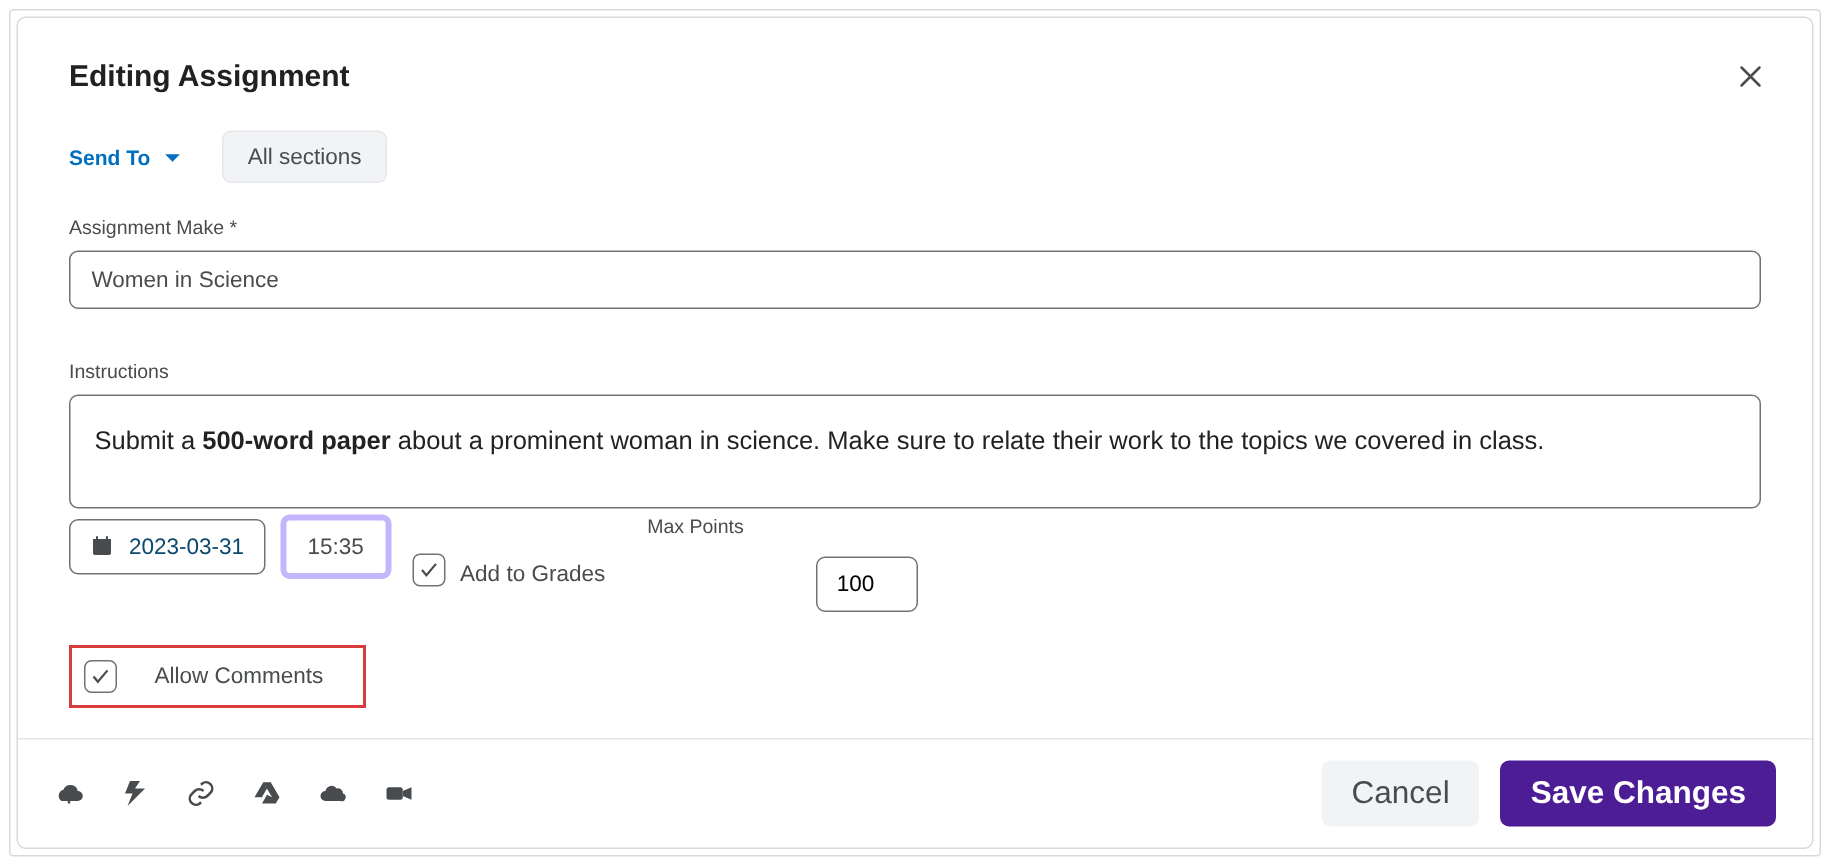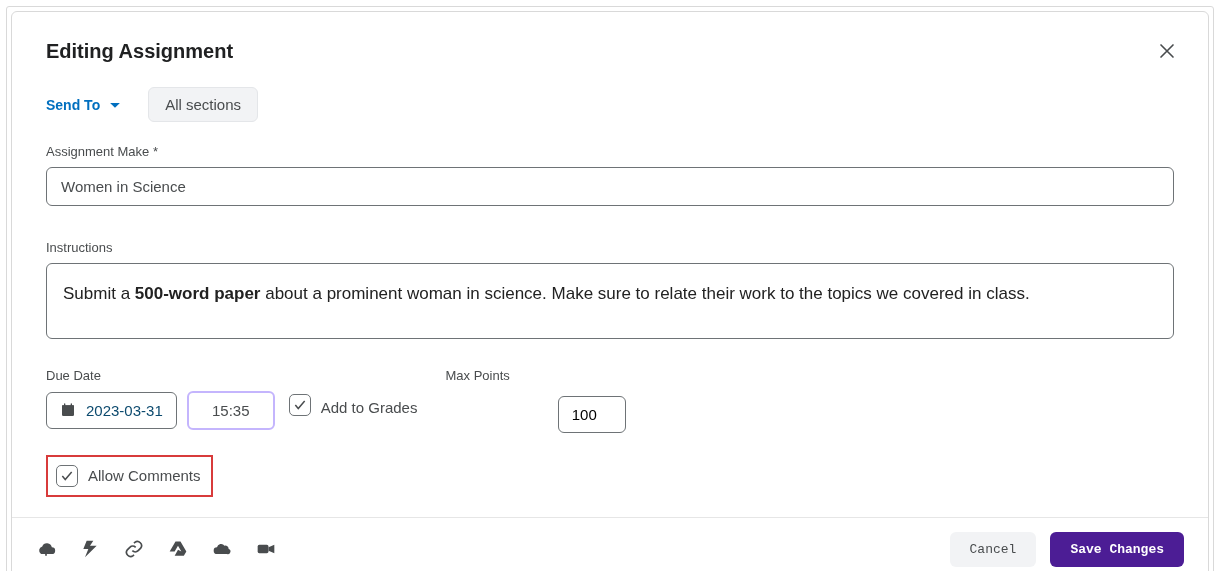--- a/index.html
+++ b/index.html
@@ -97,21 +97,21 @@
       margin-bottom: 34px;
       font-family: inherit;
     }
     .instructions-box {
       width: 100%;
       border: 1px solid #6e7376;
       border-radius: 6px;
       padding: 18px 16px 32px 16px;
       font-size: 17px;
       color: #222;
-      margin-bottom: 29px;
+      margin-bottom: 4px;
       line-height: 1.4;
     }
     .instructions-box b {
       font-weight: 700;
     }
     .row-fields {
       display: flex;
       align-items: flex-start;
       gap: 14px;
       margin-bottom: 22px;
@@ -135,27 +135,27 @@
       font-size: 15px;
       color: #0c4a6e;
       background: #fff;
     }
     .date-input svg {
       width: 16px;
       height: 16px;
       fill: #494c4e;
     }
     .time-input {
-      border: 2px solid #c4b5fd;
+      border: 4px solid #c4b5fd;
       border-radius: 6px;
       padding: 9px 13px;
       font-size: 15px;
       color: #494c4e;
       background: #fff;
-      width: 88px;
+      width: 74px;
       text-align: center;
     }
     .checkbox-wrap {
       display: flex;
       align-items: flex-end;
       gap: 10px;
       margin-top: 26px;
     }
     .checkbox {
       width: 22px;
@@ -191,23 +191,23 @@
       padding: 9px 13px;
       font-size: 15px;
       color: #000000;
       width: 68px;
       background: #fff;
       margin-top: 28px;
     }
     .allow-comments-wrap {
       display: inline-flex;
       align-items: center;
-      gap: 10px;
+      gap: 25px;
       border: 2px solid #d83b3b;
-      padding: 8px 10px 8px 8px;
+      padding: 8px 26px 8px 8px;
     }
     .allow-comments-wrap .checkbox {
       width: 22px;
       height: 22px;
     }
     .modal-footer {
       border-top: 1px solid #e6e6e6;
       padding: 14px 24px;
       display: flex;
       justify-content: space-between;
@@ -230,24 +230,24 @@
       fill: #494c4e;
     }
     .footer-buttons {
       display: flex;
       gap: 14px;
       align-items: center;
     }
     .btn {
       border-radius: 6px;
       padding: 10px 20px;
-      font-size: 13px;
+      font-size: 21px;
       cursor: pointer;
       border: none;
-      font-family: Liberation Mono, monospace;
+      font-family: Liberation Sans, sans-serif;
     }
     .btn-cancel {
       background: #f2f3f5;
       color: #494c4e;
     }
     .btn-primary {
       background: #4c1d95;
       color: #fff;
       font-weight: 600;
     }
@@ -280,21 +280,20 @@
       <label class="field-label">Assignment Make *</label>
       <input type="text" class="text-input" value="Women in Science" style="">
 
       <label class="field-label">Instructions</label>
       <div class="instructions-box">
         <span>Submit a </span><b>500-word paper</b><span> about a prominent woman in science. Make sure to relate their work to the topics we covered in class.</span>
       </div>
 
       <div class="row-fields">
         <div class="due-group">
-          <label class="field-label">Due Date</label>
           <div class="due-inputs">
             <div class="date-input">
               <svg viewBox="0 0 24 24">
                   <rect x="3" y="5" width="18" height="16" rx="2"></rect>
                   <rect x="3" y="5" width="18" height="5" fill="#494c4e"></rect>
                   <rect x="6" y="2" width="2" height="5" rx="1"></rect>
                   <rect x="16" y="2" width="2" height="5" rx="1"></rect>
                 </svg>
               <span>2023-03-31</span>
             </div>

